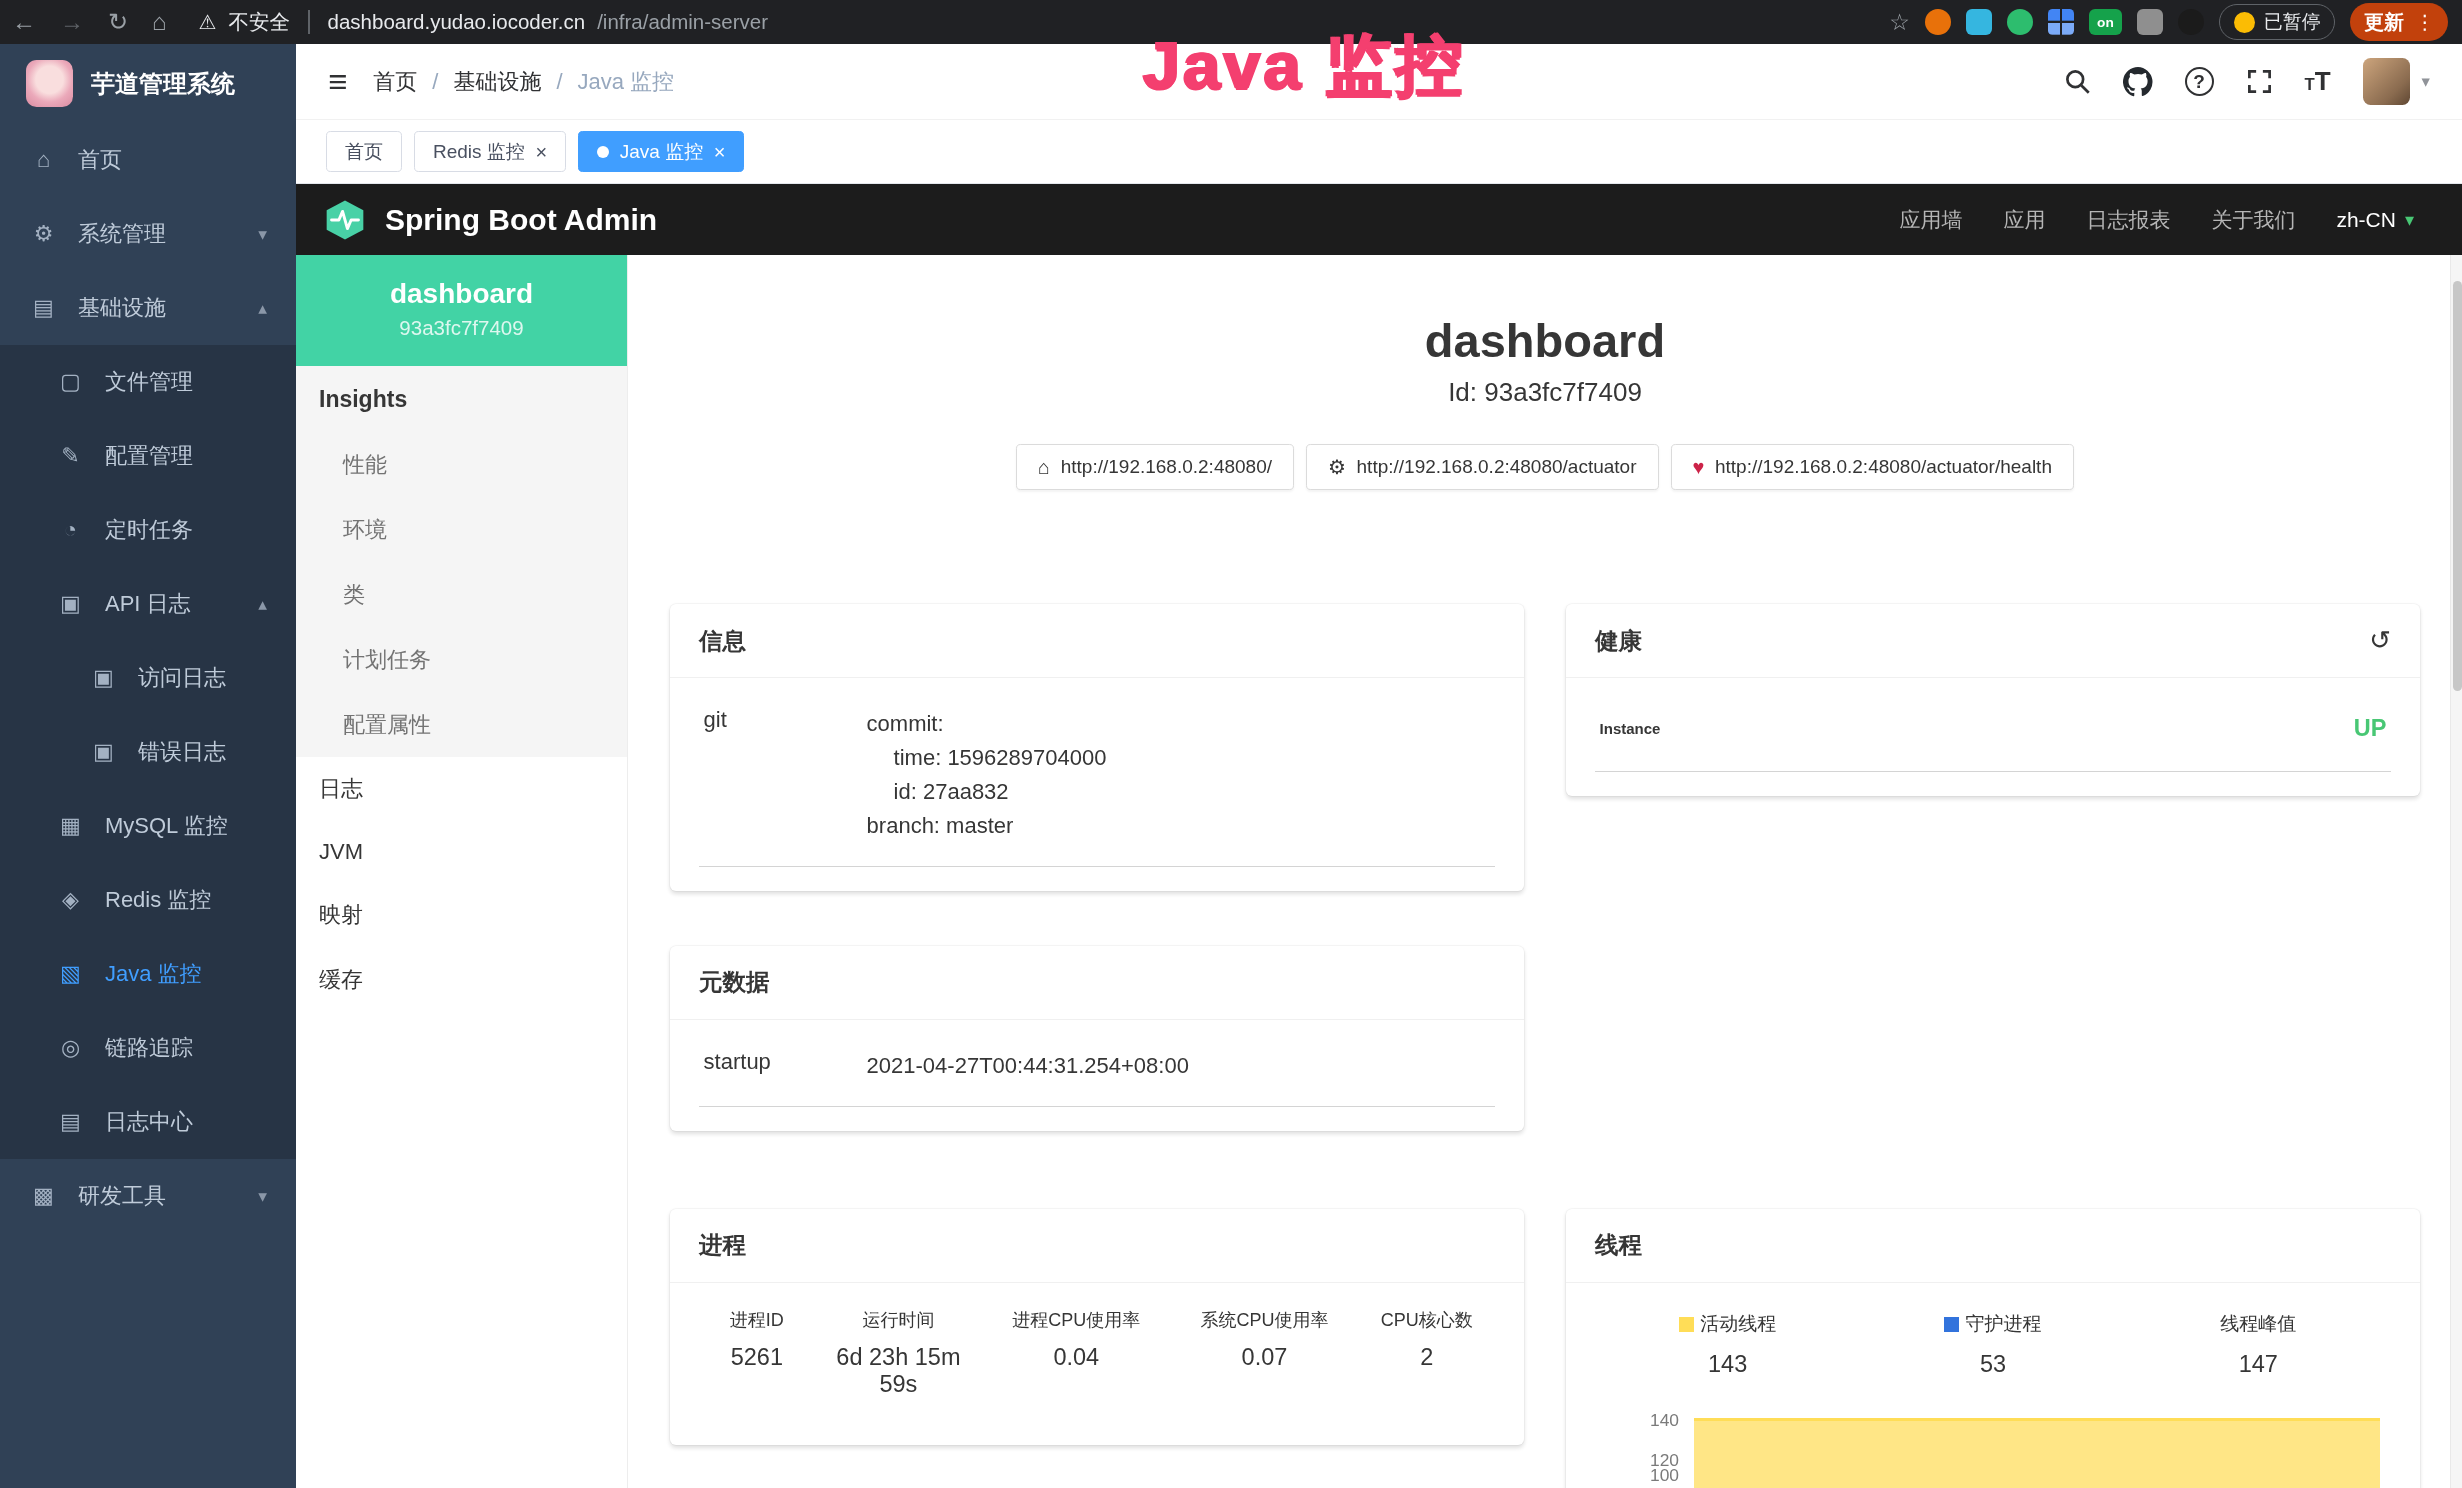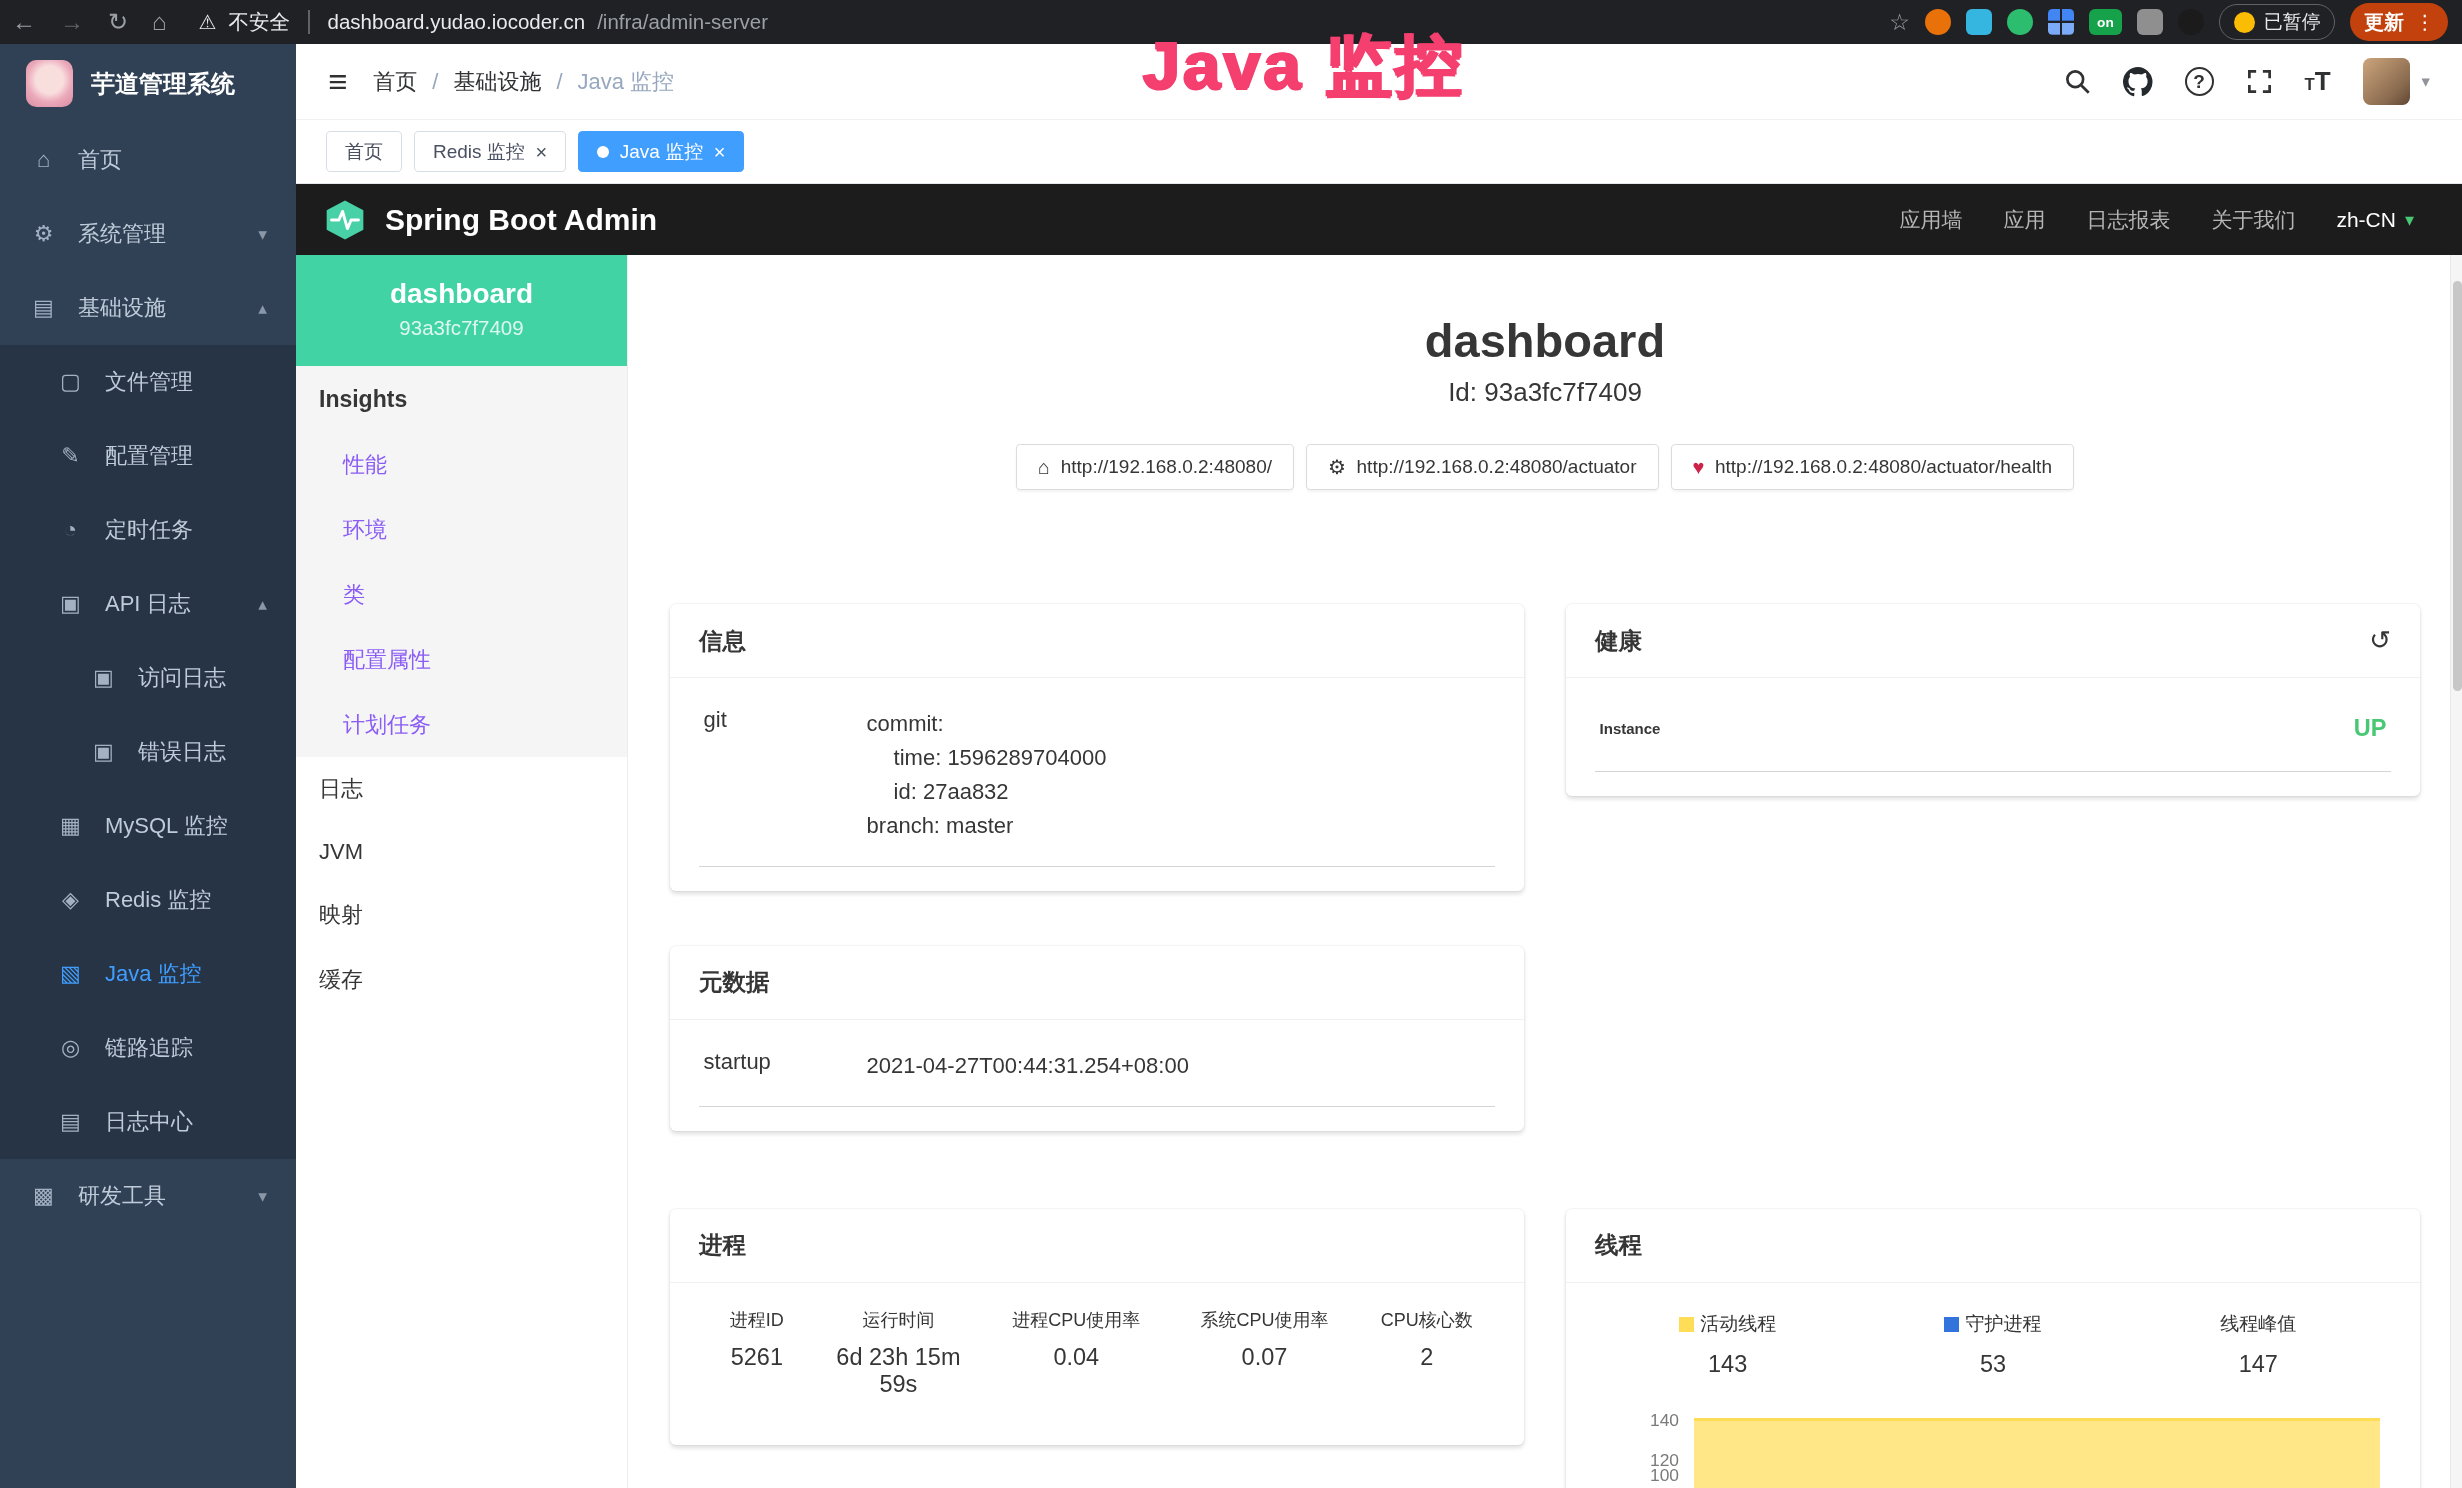--- a/index.html
+++ b/index.html
@@ -90,21 +90,21 @@
   .locale{color:#fff;display:flex;align-items:center;gap:9px;cursor:pointer;}
   .locale .lc-caret{color:#48c774;font-size:18px;}
 
   .sba-body{flex:1;display:flex;min-height:0;}
   .sba-side{width:332px;flex-shrink:0;background:#fff;border-right:1.5px solid #ededed;}
   .appblock{background:#42d3a5;color:#fff;text-align:center;padding:23px 0 26px;}
   .appblock .nm{font-size:28px;font-weight:bold;}
   .appblock .aid{font-size:20.5px;color:rgba(255,255,255,.82);margin-top:6px;}
   .insights{background:#f5f5f5;}
   .ins-label{padding:20px 23px;font-size:23px;font-weight:bold;color:#363636;}
-  .sba-item{padding:17.4px 23px;font-size:22px;color:#8b5cf6;cursor:pointer;}
+  .sba-item{padding:17.4px 23px;font-size:22px;color:#737373;cursor:pointer;}
   .insights .sba-item{padding-left:47px;}
   .sba-item.active{background:#42d3a5;color:#12412f;}
   .sba-white .sba-item{color:#363636;}
 
   .sba-main{flex:1;min-width:0;background:#fff;padding:0 42px;overflow:hidden;}
   .hero{text-align:center;padding-top:58px;}
   .hero .t{font-size:47px;font-weight:bold;color:#363636;}
   .hero .st{font-size:26px;color:#363636;margin-top:9px;}
   .chips{display:flex;justify-content:center;gap:12px;margin-top:36px;}
   .chip{display:flex;align-items:center;gap:10.6px;border:1.5px solid #dbdbdb;border-radius:4.6px;
@@ -346,22 +346,22 @@
         <aside class="sba-side">
           <div class="appblock">
             <div class="nm">dashboard</div>
             <div class="aid">93a3fc7f7409</div>
           </div>
           <div class="insights">
             <div class="ins-label">Insights</div>
             <div class="sba-item">性能</div>
             <div class="sba-item">环境</div>
             <div class="sba-item">类</div>
+            <div class="sba-item">计划任务</div>
             <div class="sba-item">配置属性</div>
-            <div class="sba-item">计划任务</div>
           </div>
           <div class="sba-white">
             <div class="sba-item">日志</div>
             <div class="sba-item">JVM</div>
             <div class="sba-item">映射</div>
             <div class="sba-item">缓存</div>
           </div>
         </aside>
 
         <main class="sba-main">

